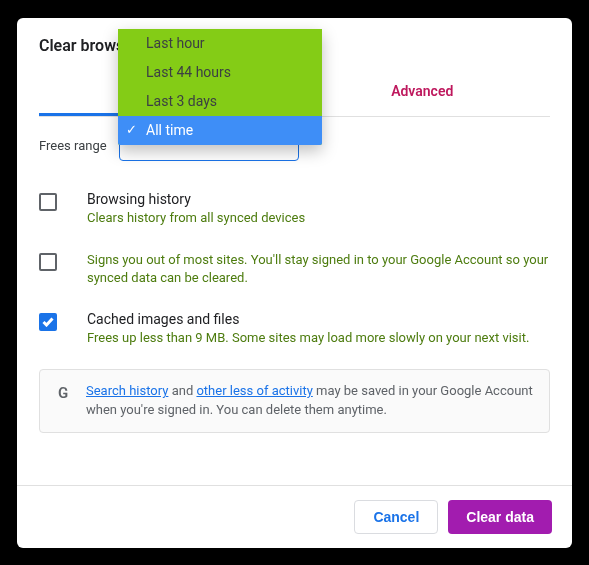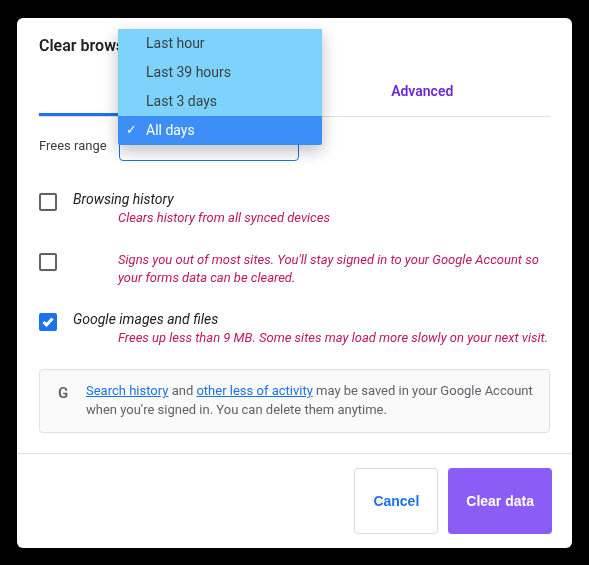--- a/index.html
+++ b/index.html
@@ -42,21 +42,21 @@
       padding: 14px 0;
       font-size: 14px;
       font-weight: 600;
       cursor: pointer;
     }
     .tab.active {
       color: #1a73e8;
       border-bottom: 3px solid #1a73e8;
     }
     .tab.inactive {
-      color: #6d28d9;
+      color: #be185d;
       text-align: center;
     }
     .content {
       padding: 14px 22px 0 22px;
       flex: 1;
       overflow: hidden;
     }
     .timerange-row {
       display: flex;
       align-items: center;
@@ -73,23 +73,22 @@
       padding: 6px 28px 6px 10px;
       font-size: 13px;
       color: #3c4043;
       position: relative;
       min-width: 180px;
       height: 30px;
     }
     .option-row {
       display: flex;
       align-items: flex-start;
-      gap: 16px;
+      gap: 30px;
       padding: 12px 0;
-      font-style: italic;
     }
     .checkbox {
       width: 18px;
       height: 18px;
       border: 2px solid #5f6368;
       border-radius: 2px;
       flex-shrink: 0;
       margin-top: 2px;
       display: flex;
       align-items: center;
@@ -105,23 +104,22 @@
       stroke-width: 3;
       fill: none;
     }
     .option-text .opt-title {
       font-size: 14px;
       color: #202124;
       margin-bottom: 2px;
     }
     .option-text .opt-desc {
       font-size: 13px;
-      color: #be185d;
+      color: #4d7c0f;
       line-height: 1.4;
-      margin-left: 45px;
     }
     .info-box {
       border: 1px solid #e0e0e0;
       border-radius: 4px;
       padding: 12px 14px;
       display: flex;
       gap: 14px;
       align-items: flex-start;
       margin-top: 10px;
       background: #fafafa;
@@ -150,41 +148,41 @@
     .footer {
       border-top: 1px solid #e0e0e0;
       padding: 14px 20px;
       display: flex;
       justify-content: flex-end;
       gap: 10px;
     }
     .btn {
       font-size: 14px;
       font-weight: 600;
-      padding: 24px 18px;
+      padding: 8px 18px;
       border-radius: 4px;
       cursor: pointer;
       border: none;
     }
     .btn-secondary {
       background: #fff;
       border: 1px solid #dadce0;
       color: #1a73e8;
     }
     .btn-primary {
-      background: #8b5cf6;
+      background: #a21caf;
       color: #fff;
     }
     
     .dropdown {
       position: absolute;
       top: 11px;
       left: 101px;
       width: 204px;
-      background: #7dd3fc;
+      background: #84cc16;
       border-radius: 0 0 2px 2px;
       box-shadow: 0 6px 16px rgba(0,0,0,0.25);
       overflow: hidden;
       z-index: 10;
     }
     .dropdown-item {
       padding: 4px 12px 4px 28px;
       font-size: 14px;
       color: #3c4043;
       cursor: pointer;
@@ -225,49 +223,49 @@
       <div class="checkbox"></div>
       <div class="option-text">
         <div class="opt-title">Browsing history</div>
         <div class="opt-desc">Clears history from all synced devices</div>
       </div>
     </div>
 
     <div class="option-row">
       <div class="checkbox"></div>
       <div class="option-text">
-        <div class="opt-desc">Signs you out of most sites. You'll stay signed in to your Google Account so your forms data can be cleared.</div>
+        <div class="opt-desc">Signs you out of most sites. You'll stay signed in to your Google Account so your synced data can be cleared.</div>
       </div>
     </div>
 
     <div class="option-row">
       <div class="checkbox checked">
         <svg width="12" height="10" viewBox="0 0 12 10">
             <polyline class="checkmark" points="1.5,5 4.5,8 10.5,1.5"></polyline>
           </svg>
       </div>
       <div class="option-text">
-        <div class="opt-title">Google images and files</div>
+        <div class="opt-title">Cached images and files</div>
         <div class="opt-desc">Frees up less than 9 MB. Some sites may load more slowly on your next visit.</div>
       </div>
     </div>
 
     <div class="info-box">
       <div class="g-icon">G</div>
       <div class="info-text">
         <a>Search history</a><span> and </span><a>other less of activity</a><span> may be saved in your Google Account when you're signed in. You can delete them anytime.</span>
       </div>
     </div>
   </div>
 
   <div class="footer">
     <button class="btn btn-secondary">Cancel</button>
     <button class="btn btn-primary">Clear data</button>
   </div>
 
   <div class="dropdown">
     <div class="dropdown-item">Last hour</div>
-    <div class="dropdown-item">Last 39 hours</div>
+    <div class="dropdown-item">Last 44 hours</div>
     <div class="dropdown-item">Last 3 days</div>
-    <div class="dropdown-item selected">All days</div>
+    <div class="dropdown-item selected">All time</div>
   </div>
 
 </div>
 
 </body></html>

